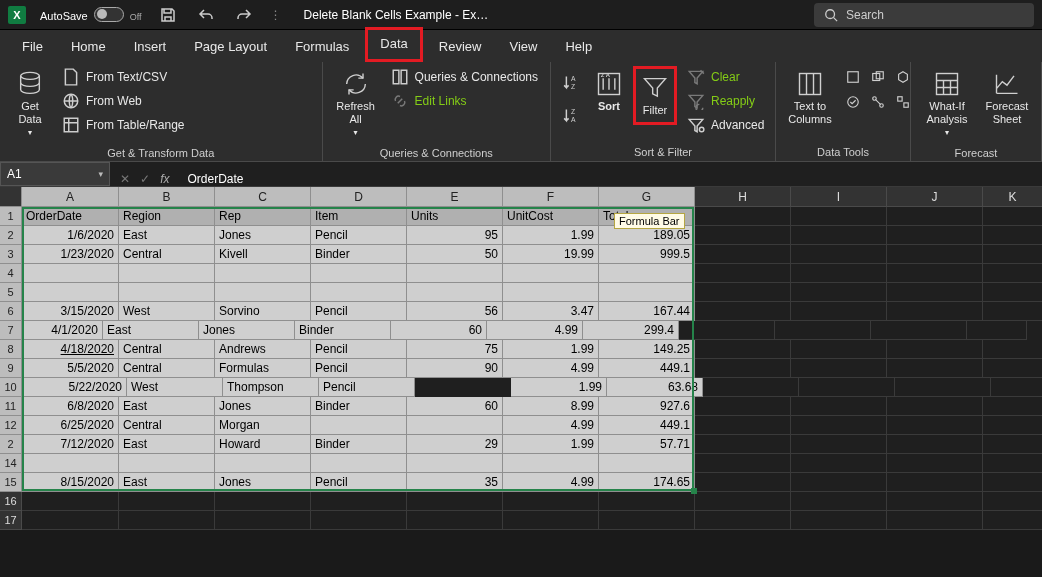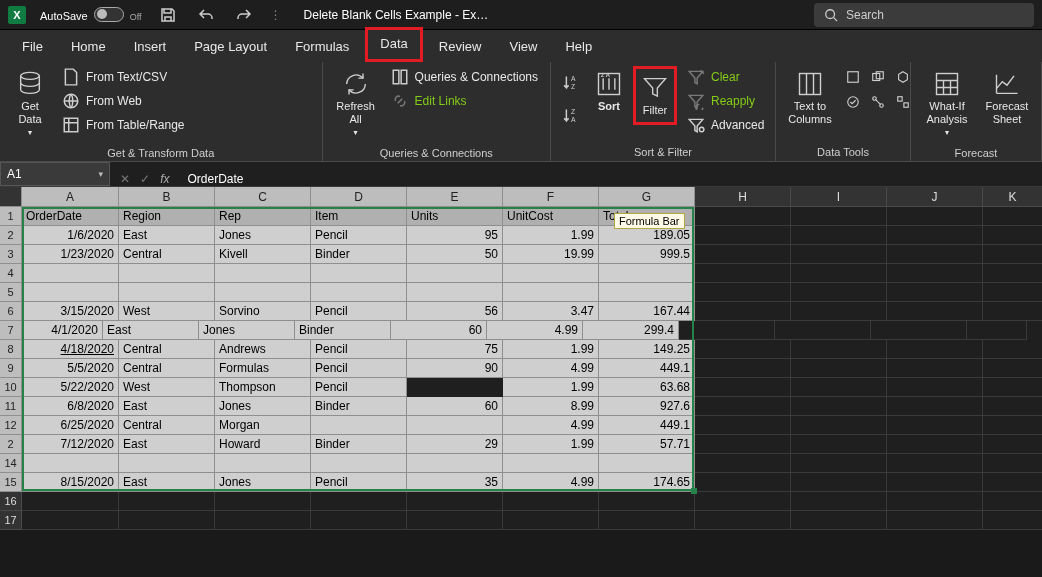--- a/index.html
+++ b/index.html
@@ -482,21 +482,21 @@
           <div class="cell " style="width: 96px;">Pencil</div>
           <div class="cell  num" style="width: 96px;">90</div>
           <div class="cell  num" style="width: 96px;">4.99</div>
           <div class="cell  num" style="width: 96px;">449.1</div>
           <div class="cell dark" style="width: 96px;"></div>
           <div class="cell dark" style="width: 96px;"></div>
           <div class="cell dark" style="width: 96px;"></div>
           <div class="cell dark" style="width: 60px;"></div>
         </div>
         <div class="row">
-          <div class="cell  num" style="width: 97px;">5/22/2020</div>
+          <div class="cell  num" style="width: 105px;">5/22/2020</div>
           <div class="cell " style="width: 96px;">West</div>
           <div class="cell " style="width: 96px;">Thompson</div>
           <div class="cell " style="width: 96px;">Pencil</div>
           <div class="cell  num" style="width: 96px; margin-top: 36px;">32</div>
           <div class="cell  num" style="width: 96px;">1.99</div>
           <div class="cell  num" style="width: 96px;">63.68</div>
           <div class="cell dark" style="width: 96px;"></div>
           <div class="cell dark" style="width: 96px;"></div>
           <div class="cell dark" style="width: 96px;"></div>
           <div class="cell dark" style="width: 60px;"></div>

